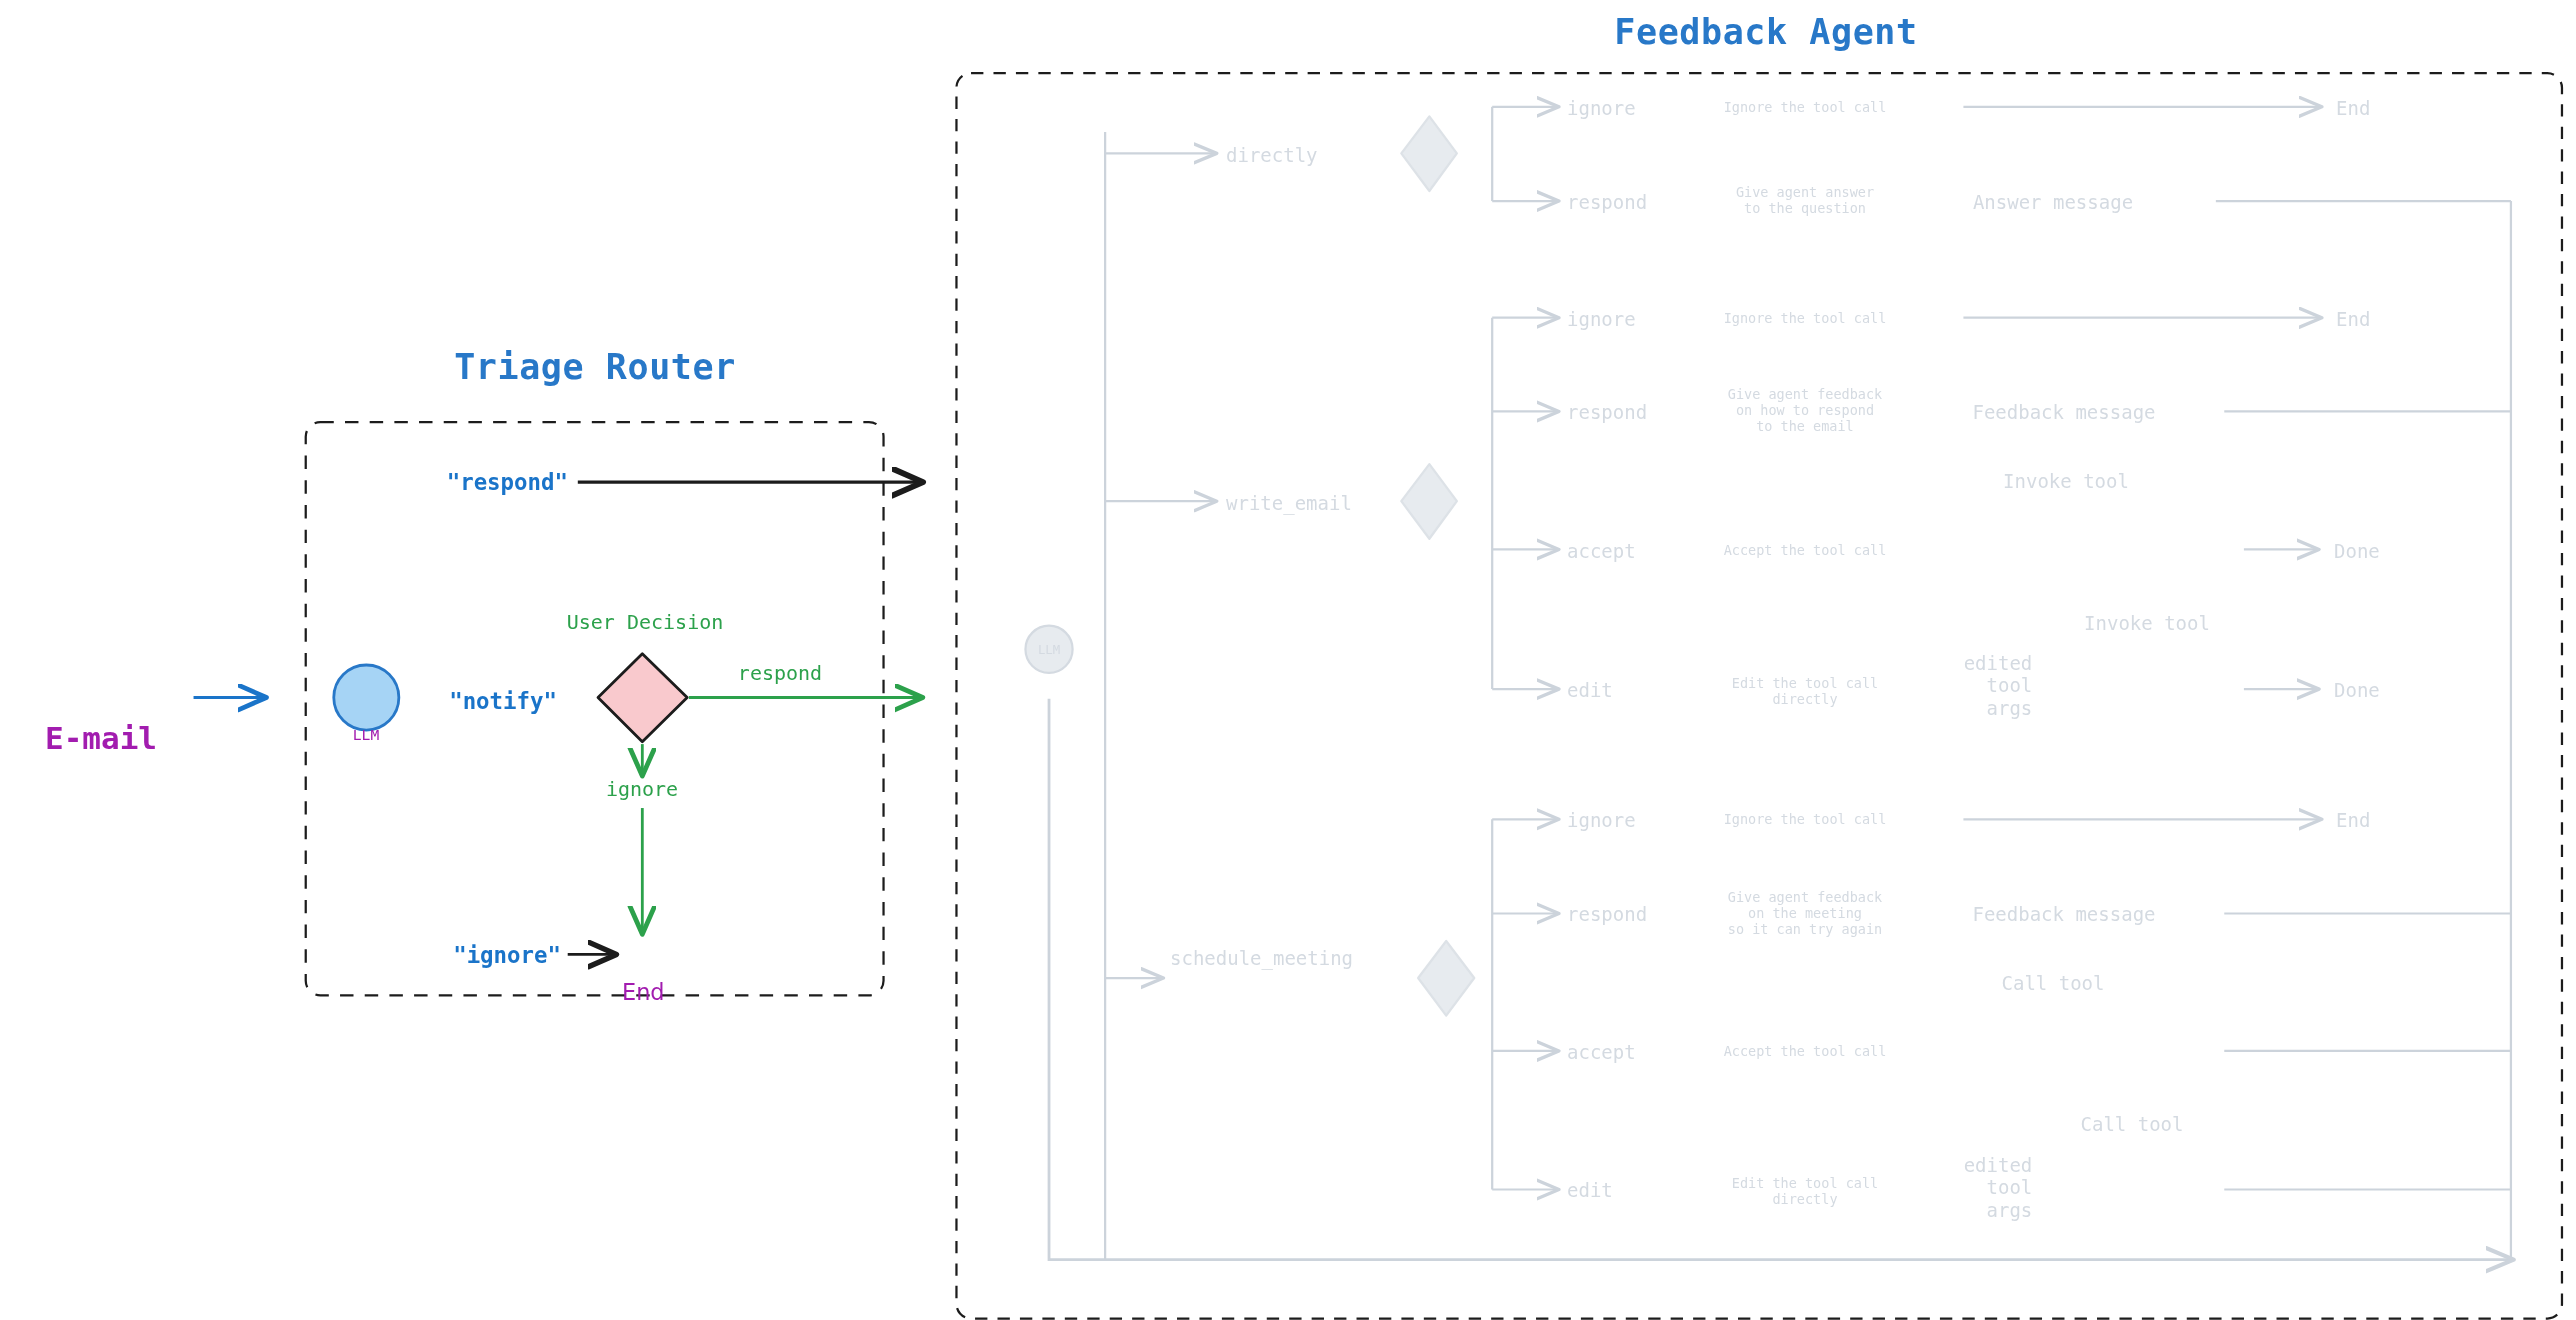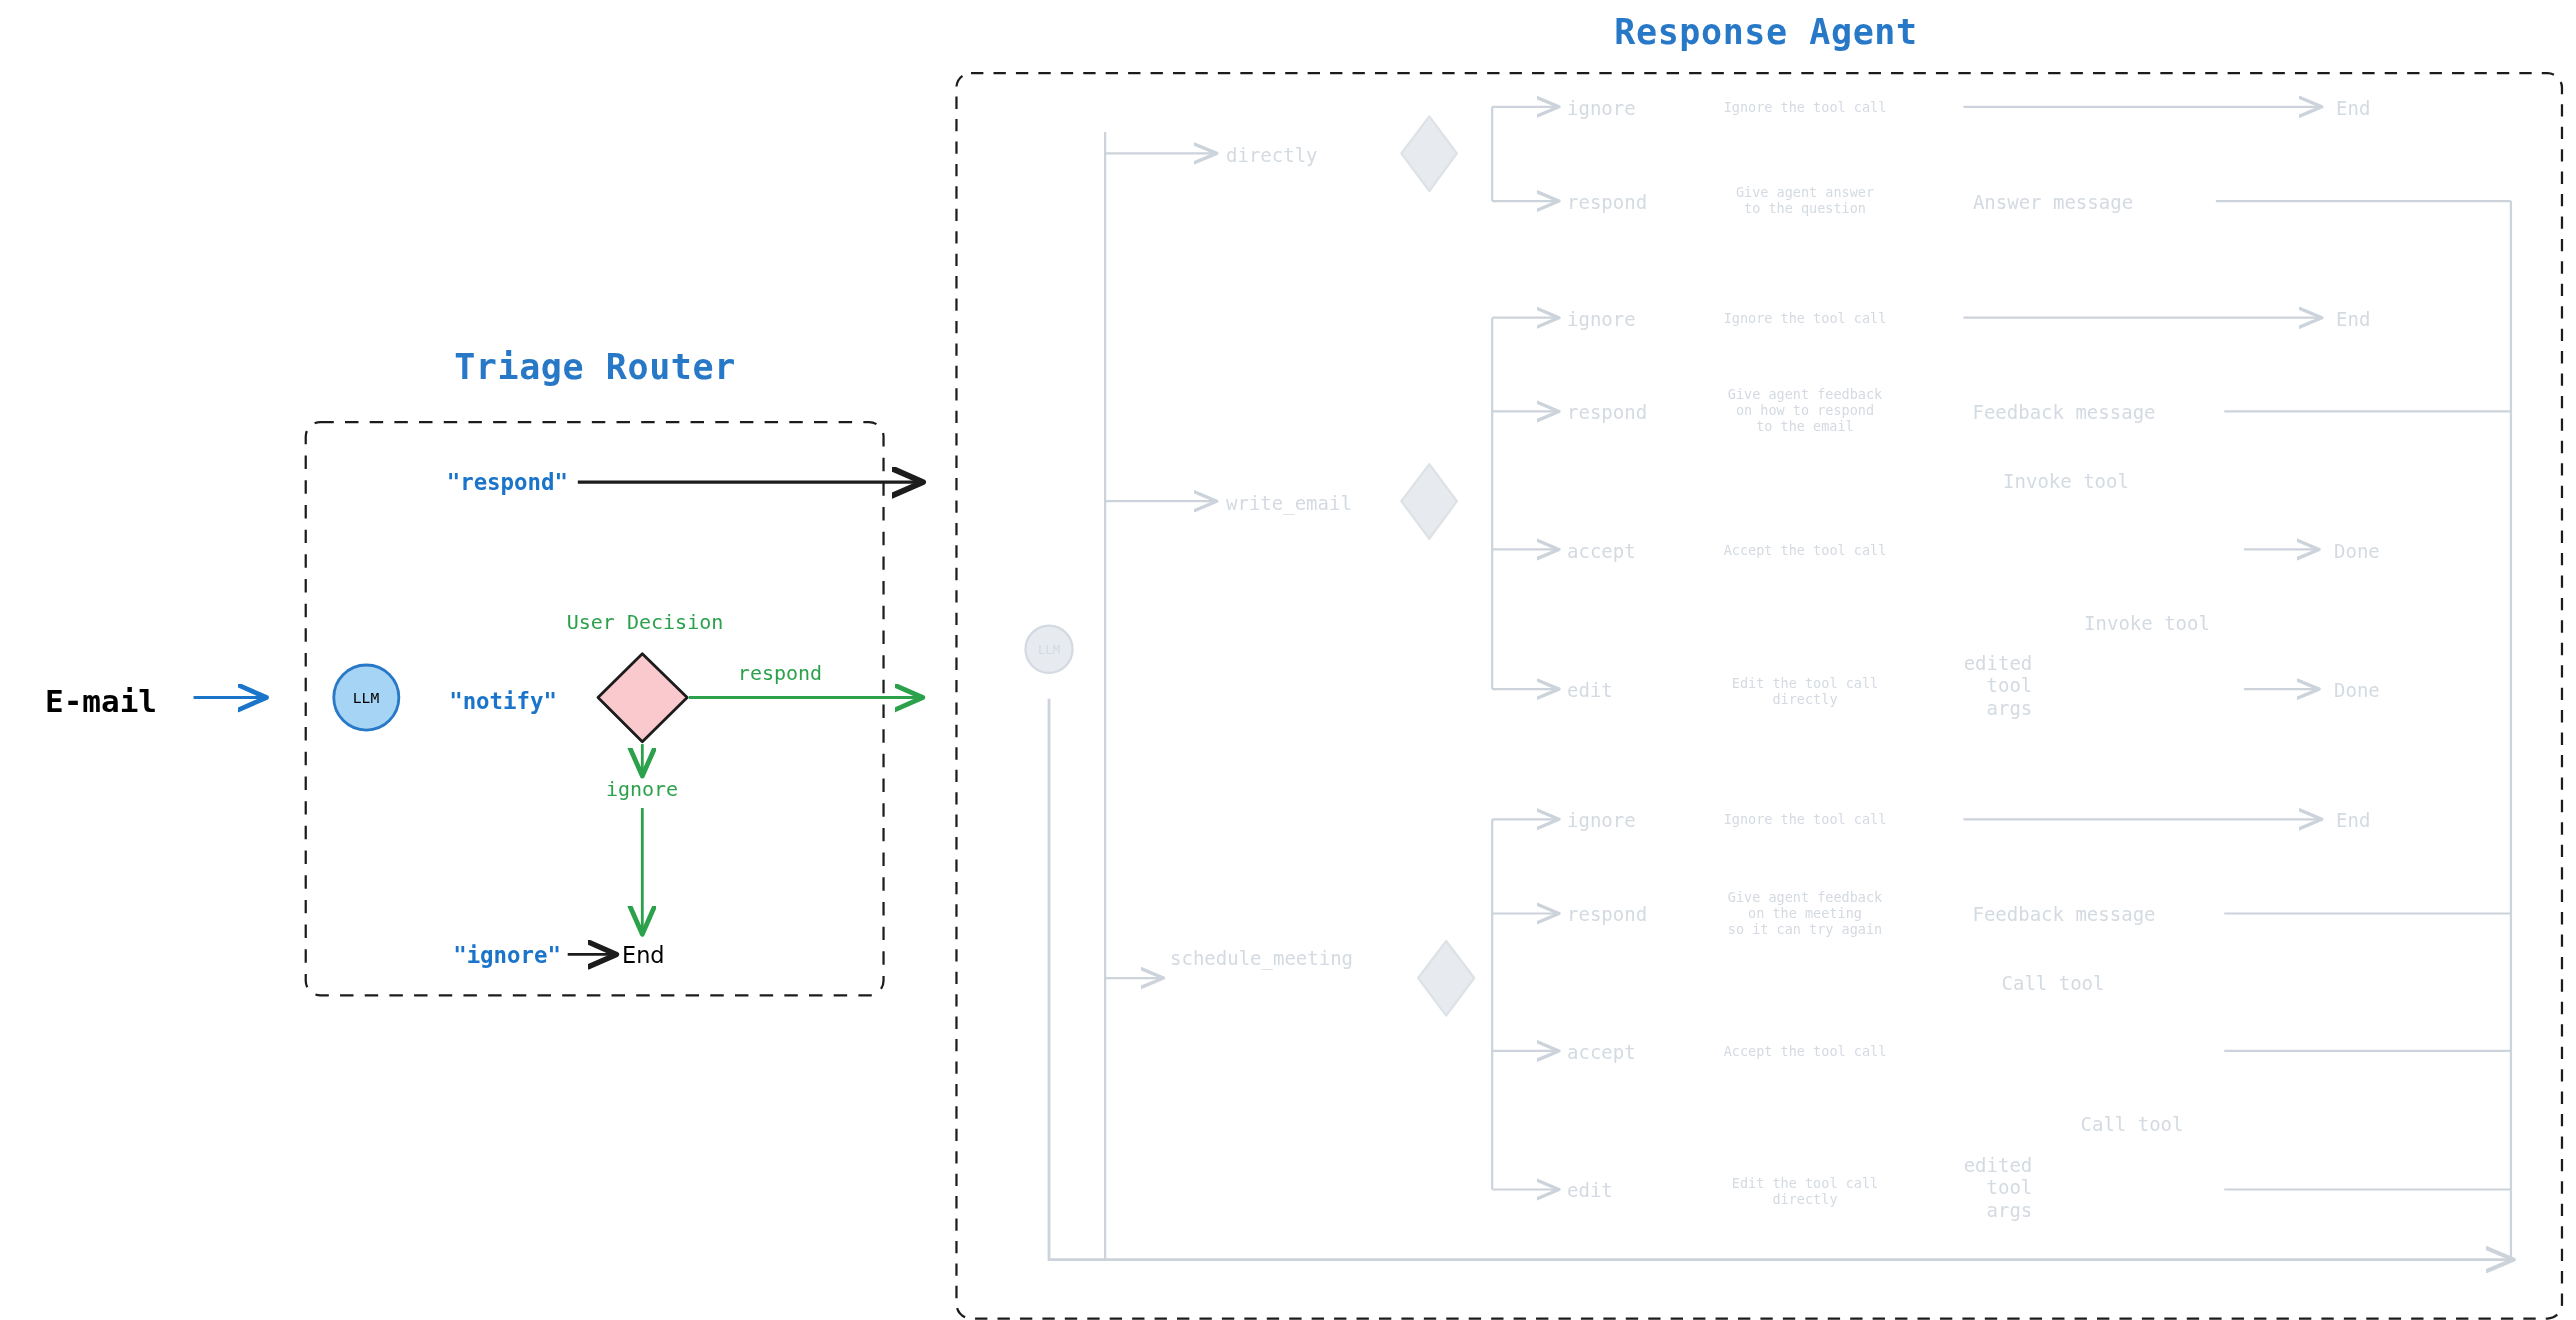--- a/index.html
+++ b/index.html
@@ -8,21 +8,21 @@
   #stage{position:relative;width:2576px;height:1321px;background:#fff;overflow:hidden;}
   svg.layer{position:absolute;left:0;top:0;width:2576px;height:1321px;}
   .lbl{position:absolute;white-space:pre;line-height:1.18;}
   .mono{font-family:"DejaVu Sans Mono","Liberation Mono",monospace;}
   .sans{font-family:"DejaVu Sans","Liberation Sans",sans-serif;}
   .ctr{transform:translate(-50%,-50%);text-align:center;}
   .lft{transform:translate(0,-50%);text-align:left;}
   .rgt{transform:translate(-100%,-50%);text-align:right;}
 
   .title-blue{color:#2878c8;font-size:35px;font-weight:700;letter-spacing:0.6px;}
-  .dark{color:#000000;}
+  .dark{color:#a21caf;margin-top:37px;}
   .blue{color:#1a74c9;font-weight:700;}
   .green{color:#2ca14b;}
   .ghost{color:#d4dae1;}
 
   .email-txt{font-size:31px;font-weight:700;}
   .quote{font-size:22.4px;}
   .end-txt{font-size:22.4px;}
   .userdec{font-size:20px;}
   .edgelbl{font-size:20px;}
 
@@ -133,21 +133,21 @@
   <div class="lbl mono userdec green ctr" style="left:645px;top:623px;">User Decision</div>
 
   <div class="lbl mono edgelbl green ctr" style="left:780px;top:674px;">respond</div>
 
   <div class="lbl mono edgelbl green ctr" style="left:642px;top:790px;">ignore</div>
 
   <div class="lbl mono quote blue rgt" style="left:561px;top:955px;">"ignore"</div>
 
   <div class="lbl sans end-txt dark lft" style="left:622px;top:955px;">End</div>
 
-  <div class="lbl mono title-blue ctr" style="left:1766px;top:33px;">Response Agent</div>
+  <div class="lbl mono title-blue ctr" style="left:1766px;top:33px;">Feedback Agent</div>
 
   <div class="lbl mono ghost ctr" style="left:1049px;top:650px;font-size:12.3px;">LLM</div>
 
   <div class="lbl mono g-node ghost lft" style="left:1226px;top:155px;">directly</div>
   <div class="lbl mono g-node ghost lft" style="left:1226px;top:503px;">write_email</div>
   <div class="lbl mono g-node ghost lft" style="left:1170px;top:958px;">schedule_meeting</div>
 
   <div class="lbl mono g-branch ghost lft" style="left:1567px;top:108px;">ignore</div>
   <div class="lbl mono g-desc ghost ctr" style="left:1805px;top:108px;">Ignore the tool call</div>
   <div class="lbl mono g-term ghost lft" style="left:2336px;top:108px;">End</div>

